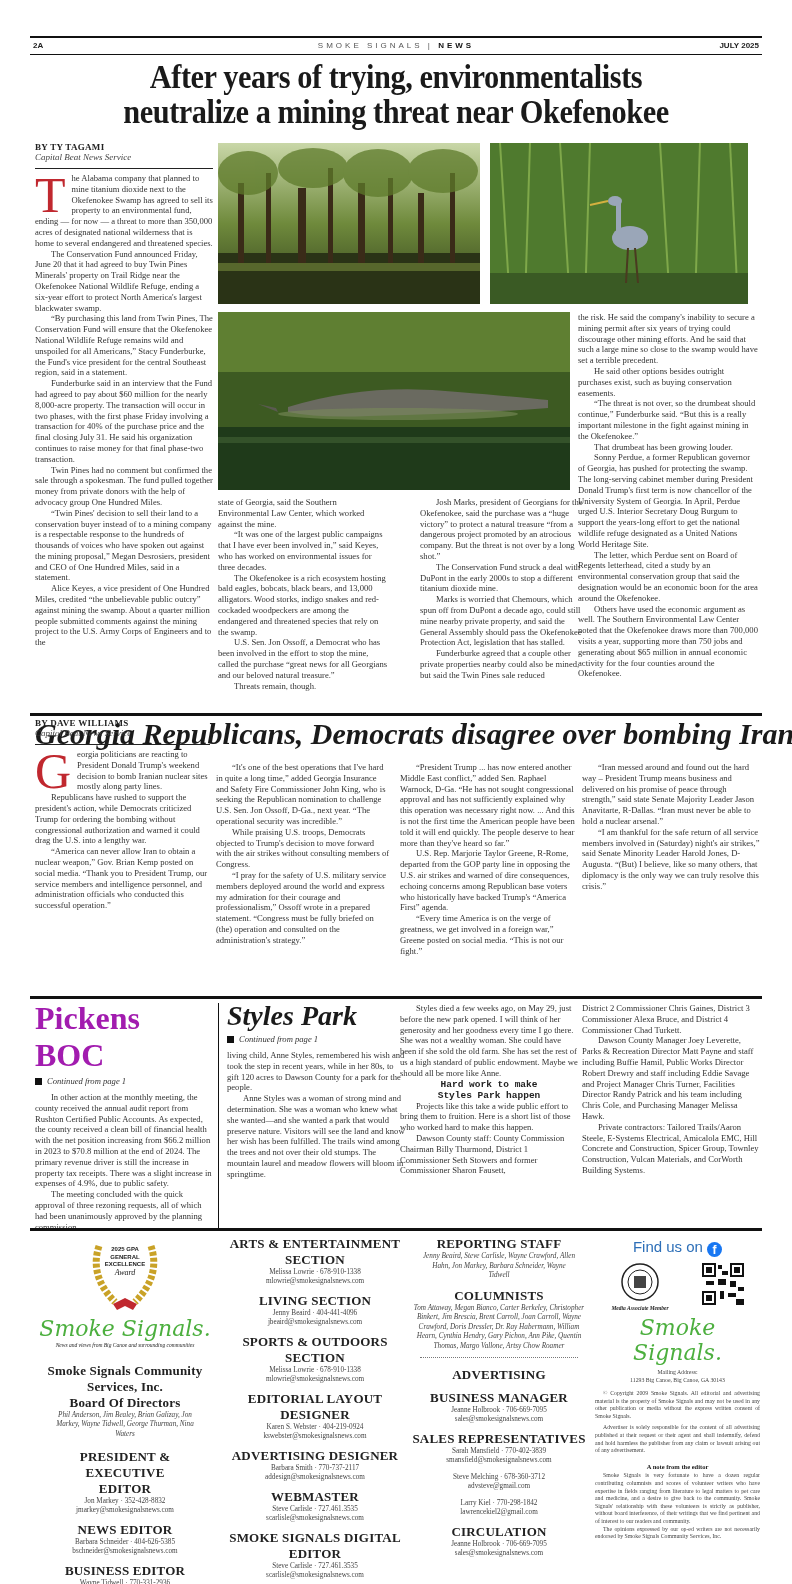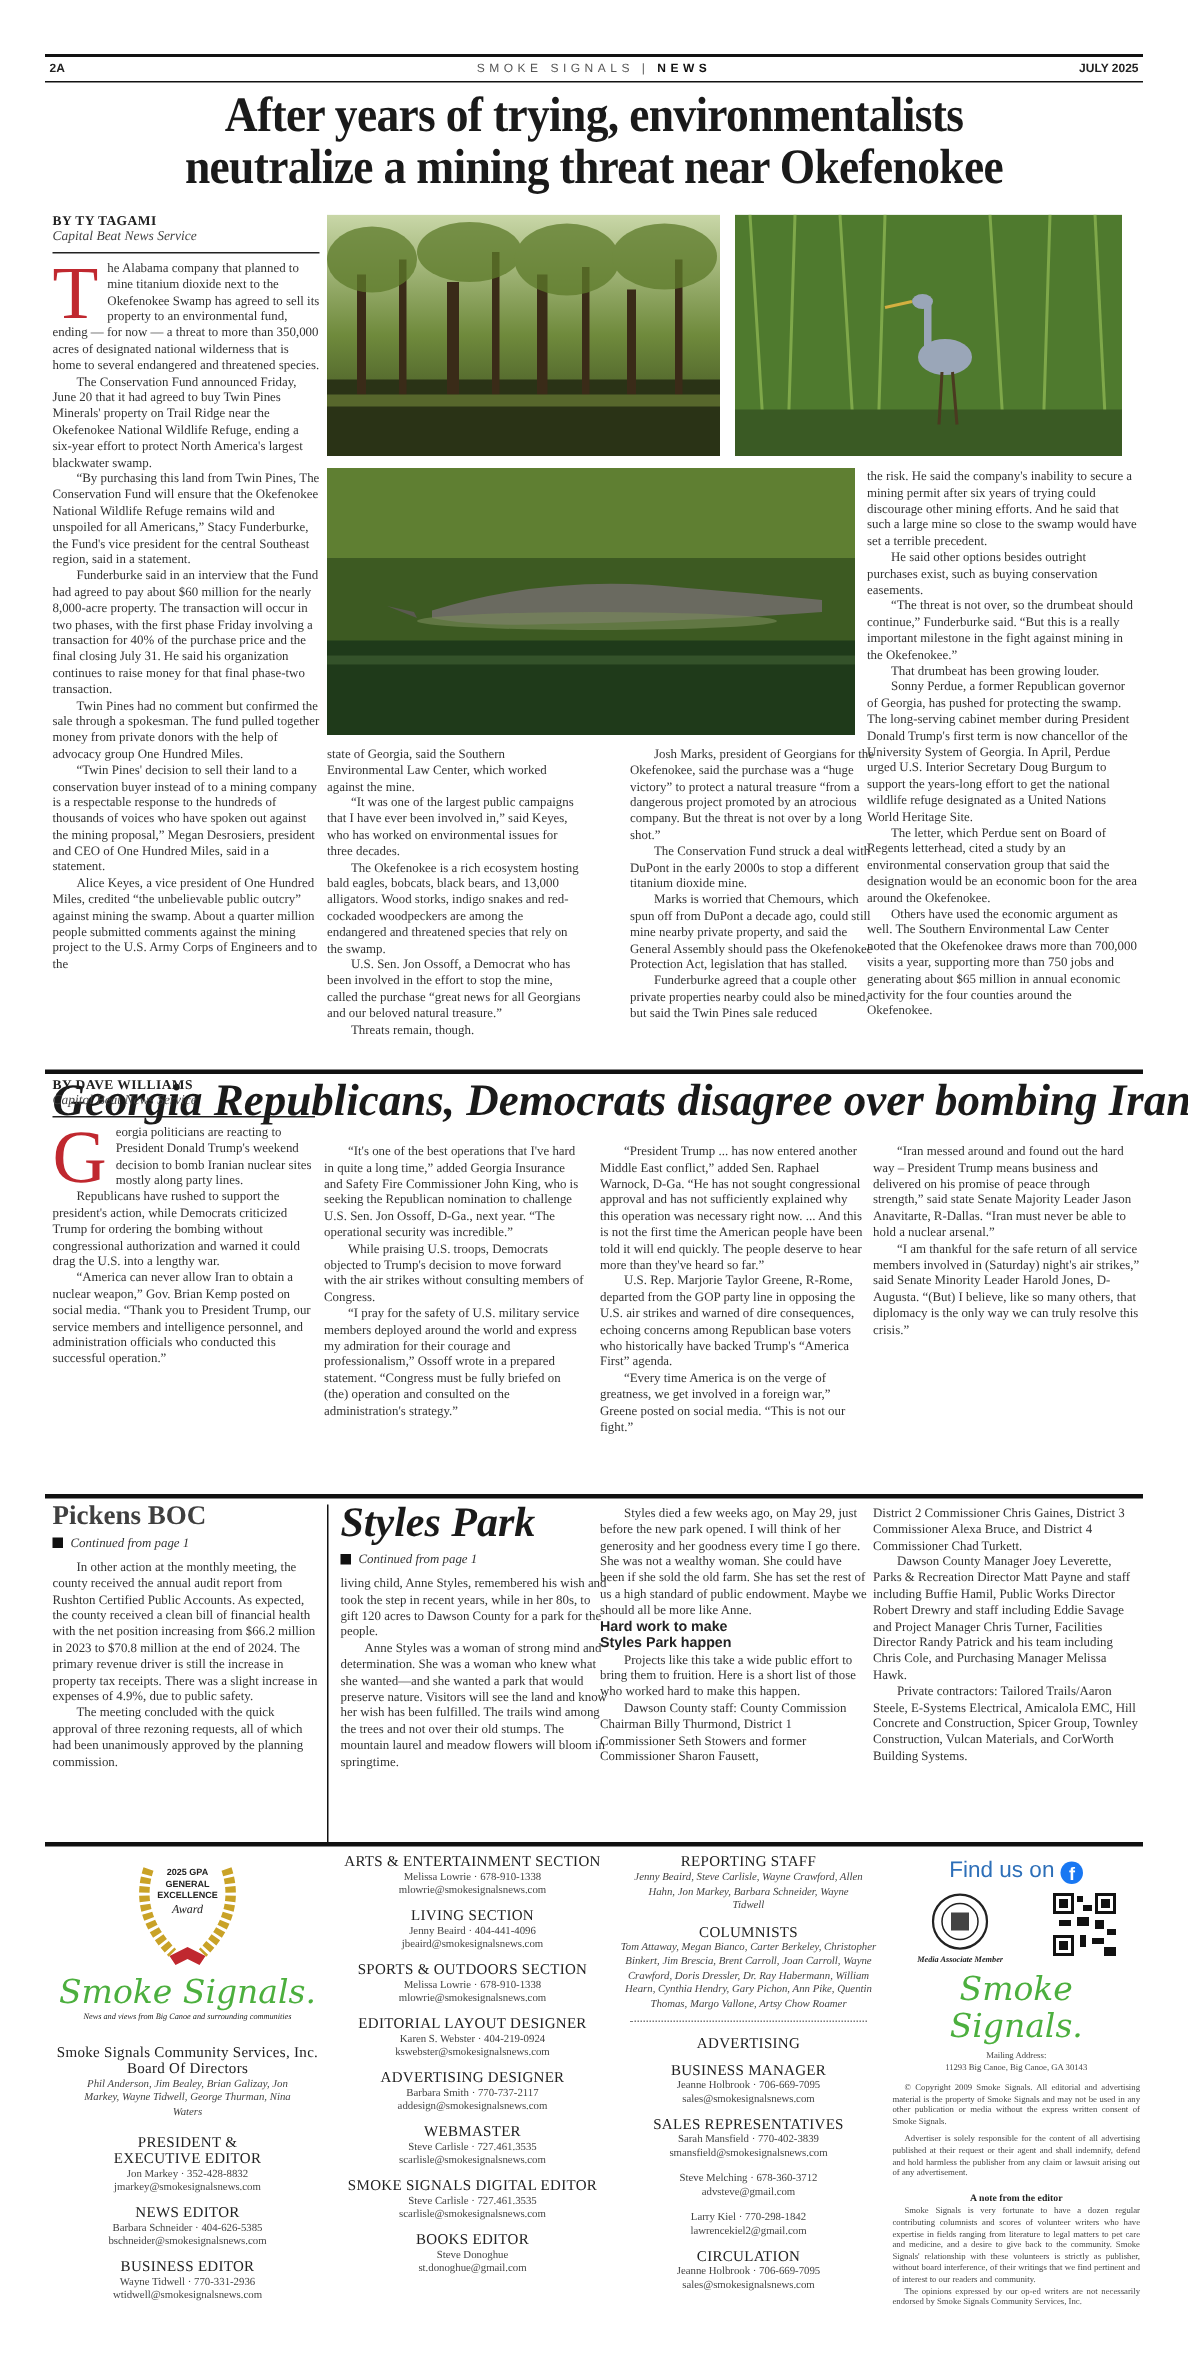--- a/index.html
+++ b/index.html
@@ -16,28 +16,28 @@
   .masthead { font-family: "Liberation Sans", sans-serif; font-size: 8px; letter-spacing: 3px; color: #555; text-align: center; }
   .masthead b { color: #111; letter-spacing: 3px; }
   .headline { font-family: "Liberation Serif", serif; font-weight: bold; font-size: 33px; line-height: 35px; text-align: center; color: #1a1a1a; letter-spacing: -0.5px; transform: scaleX(0.92); }
 
   .byline { font-family: "Liberation Serif", serif; font-weight: bold; font-size: 9px; letter-spacing: 0.3px; }
   .byline-org { font-family: "Liberation Serif", serif; font-style: italic; font-size: 9px; color: #444; }
   .dropcap { float: left; font-family: "Liberation Serif", serif; font-size: 50px; line-height: 40px; color: #c0282f; margin: 2px 6px 0 0; }
 
   .photo { position: absolute; overflow: hidden; }
   .sec-head-italic { font-family: "Liberation Serif", serif; font-weight: bold; font-style: italic; font-size: 30px; color: #1a1a1a; }
-  .sec-head { font-family: "Liberation Serif", serif; font-weight: bold; font-size: 18px; color: #404040; }
+  .sec-head { font-family: "Liberation Serif", serif; font-weight: bold; font-size: 32px; color: #a21caf; }
   .cont { font-family: "Liberation Serif", serif; font-style: italic; font-size: 8.6px; color: #333; }
   .cont .sq { display: inline-block; width: 7px; height: 7px; background: #111; margin-right: 5px; vertical-align: -1px; }
-  .subhead { font-family: Liberation Sans, sans-serif; font-weight: bold; font-size: 9.5px; color: #222; line-height: 11px; }
+  .subhead { font-family: Liberation Mono, monospace; font-weight: bold; font-size: 9.5px; text-align: center; color: #222; line-height: 11px; }
 
   
   .staff { font-family: "Liberation Serif", serif; text-align: center; color: #444; }
-  .staff .t { font-weight: normal; font-size: 10px; color: #222; letter-spacing: 0.2px; margin-top: 7px; }
+  .staff .t { font-weight: bold; font-size: 13px; color: #222; letter-spacing: 0.2px; margin-top: 7px; }
   .staff .l { font-size: 7.2px; line-height: 9px; }
   .staff .i { font-style: italic; font-size: 7.2px; line-height: 9.5px; color: #444; }
   .fine { font-family: "Liberation Serif", serif; font-size: 5.8px; line-height: 7.6px; color: #444; text-align: justify; }
   .fine p { text-indent: 8px; }
 </style>
 </head>
 <body>
 
 <div class="rule" style="left:30px;top:36px;width:732px;height:1.5px;"></div>
 <div class="abs folio" style="left:33px;top:41px;">2A</div>

